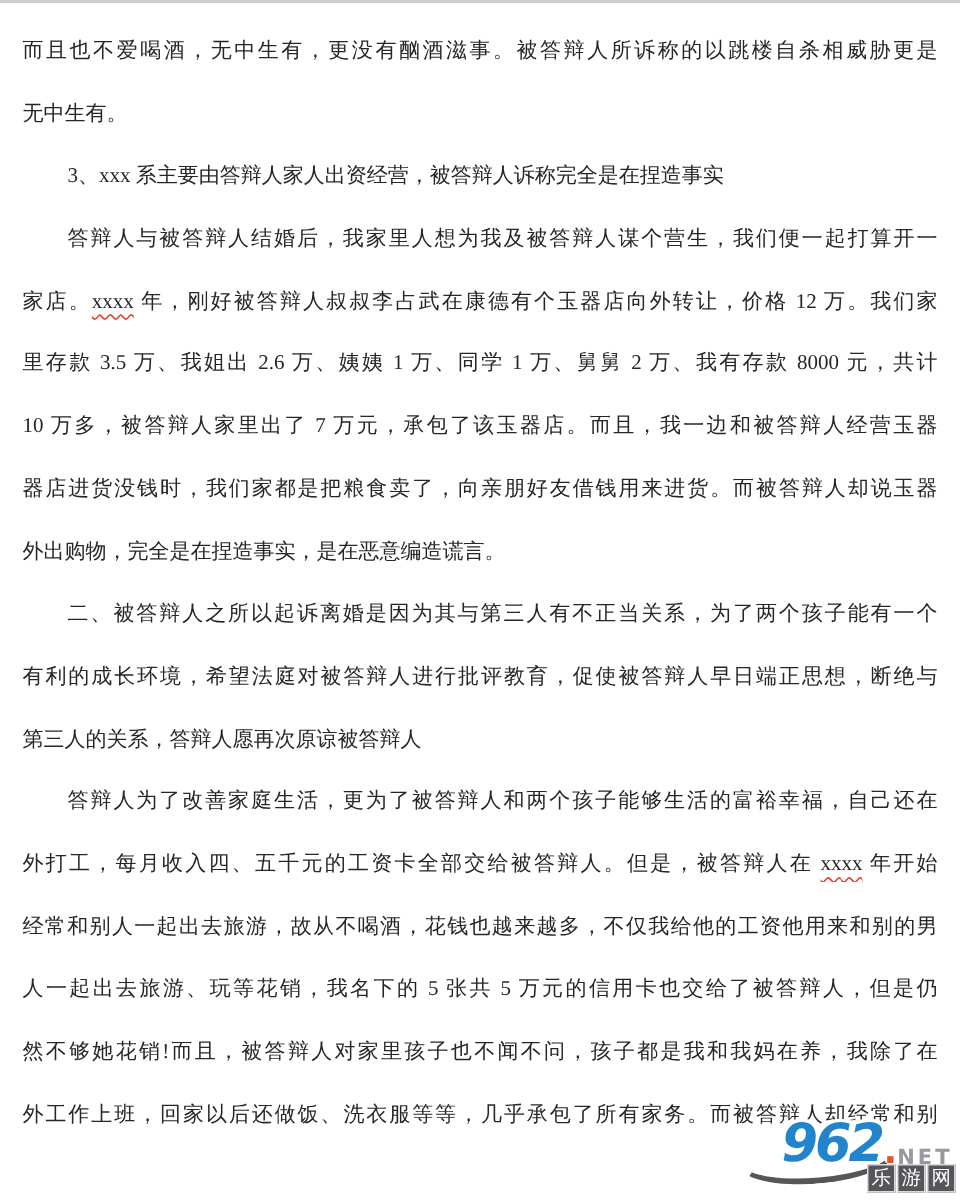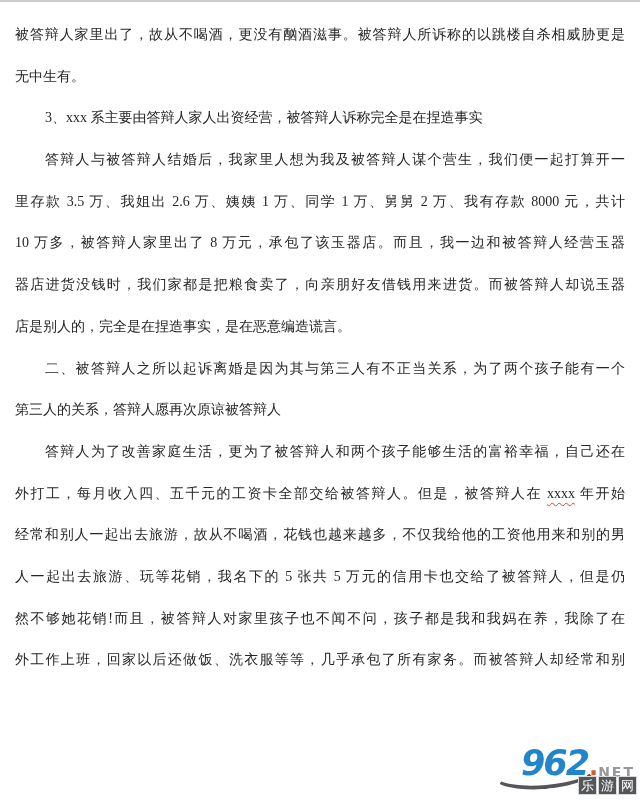--- a/index.html
+++ b/index.html
@@ -118,29 +118,31 @@
     line-height: 17px;
     text-align: center;
   }
 </style>
 </head>
 <body>
 
 <div class="top-edge"></div>
 
 <div class="doc-body">
-    <div class="line">被答辩人家里出了，故从不喝酒，更没有酗酒滋事。被答辩人所诉称的以跳楼自杀相威胁更是</div>
+    <div class="line">而且也不爱喝酒，无中生有，更没有酗酒滋事。被答辩人所诉称的以跳楼自杀相威胁更是</div>
     <div class="line last">无中生有。</div>
     <div class="line indent last">3、xxx 系主要由答辩人家人出资经营，被答辩人诉称完全是在捏造事实</div>
     <div class="line indent">答辩人与被答辩人结婚后，我家里人想为我及被答辩人谋个营生，我们便一起打算开一</div>
+    <div class="line">家店。<span class="sq">xxxx</span> 年，刚好被答辩人叔叔李占武在康德有个玉器店向外转让，价格 12 万。我们家</div>
     <div class="line">里存款 3.5 万、我姐出 2.6 万、姨姨 1 万、同学 1 万、舅舅 2 万、我有存款 8000 元，共计</div>
-    <div class="line">10 万多，被答辩人家里出了 8 万元，承包了该玉器店。而且，我一边和被答辩人经营玉器</div>
+    <div class="line">10 万多，被答辩人家里出了 7 万元，承包了该玉器店。而且，我一边和被答辩人经营玉器</div>
     <div class="line">器店进货没钱时，我们家都是把粮食卖了，向亲朋好友借钱用来进货。而被答辩人却说玉器</div>
-    <div class="line last">店是别人的，完全是在捏造事实，是在恶意编造谎言。</div>
+    <div class="line last">外出购物，完全是在捏造事实，是在恶意编造谎言。</div>
     <div class="line indent">二、被答辩人之所以起诉离婚是因为其与第三人有不正当关系，为了两个孩子能有一个</div>
+    <div class="line">有利的成长环境，希望法庭对被答辩人进行批评教育，促使被答辩人早日端正思想，断绝与</div>
     <div class="line last">第三人的关系，答辩人愿再次原谅被答辩人</div>
     <div class="line indent">答辩人为了改善家庭生活，更为了被答辩人和两个孩子能够生活的富裕幸福，自己还在</div>
     <div class="line">外打工，每月收入四、五千元的工资卡全部交给被答辩人。但是，被答辩人在 <span class="sq">xxxx</span> 年开始</div>
     <div class="line">经常和别人一起出去旅游，故从不喝酒，花钱也越来越多，不仅我给他的工资他用来和别的男</div>
     <div class="line">人一起出去旅游、玩等花销，我名下的 5 张共 5 万元的信用卡也交给了被答辩人，但是仍</div>
     <div class="line">然不够她花销!而且，被答辩人对家里孩子也不闻不问，孩子都是我和我妈在养，我除了在</div>
     <div class="line">外工作上班，回家以后还做饭、洗衣服等等，几乎承包了所有家务。而被答辩人却经常和别</div>
   </div>
 
 <div class="watermark">

